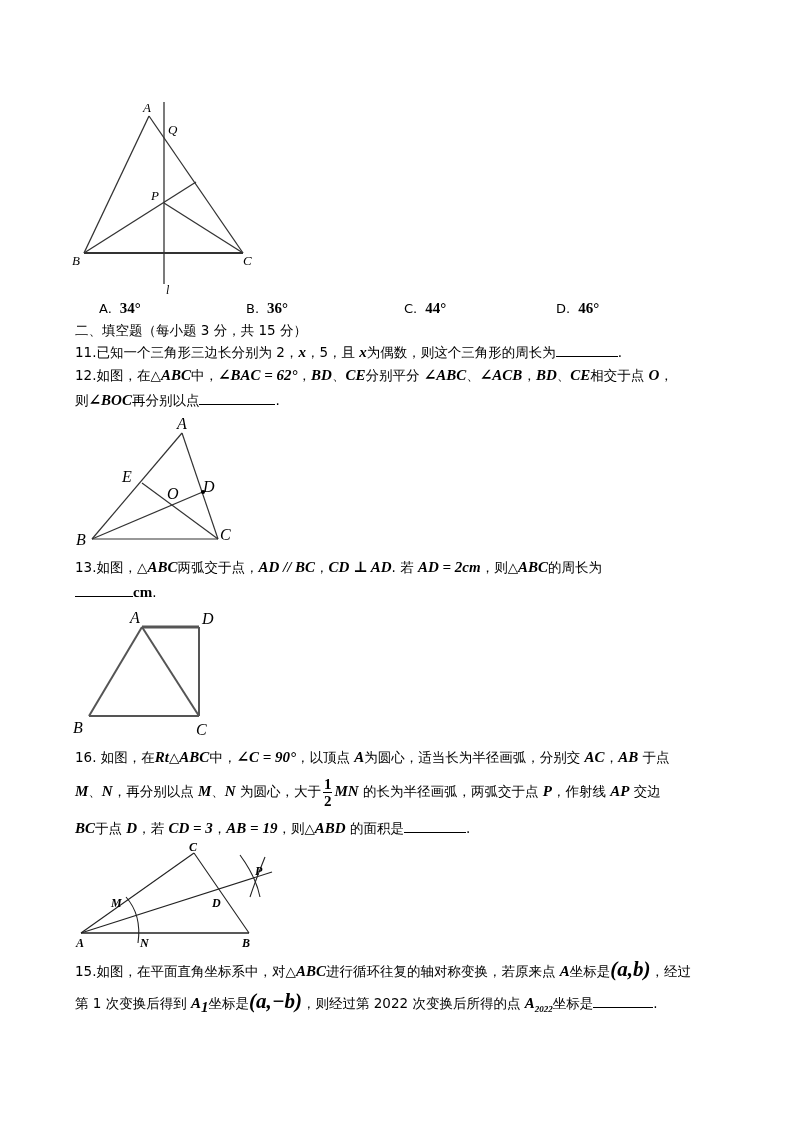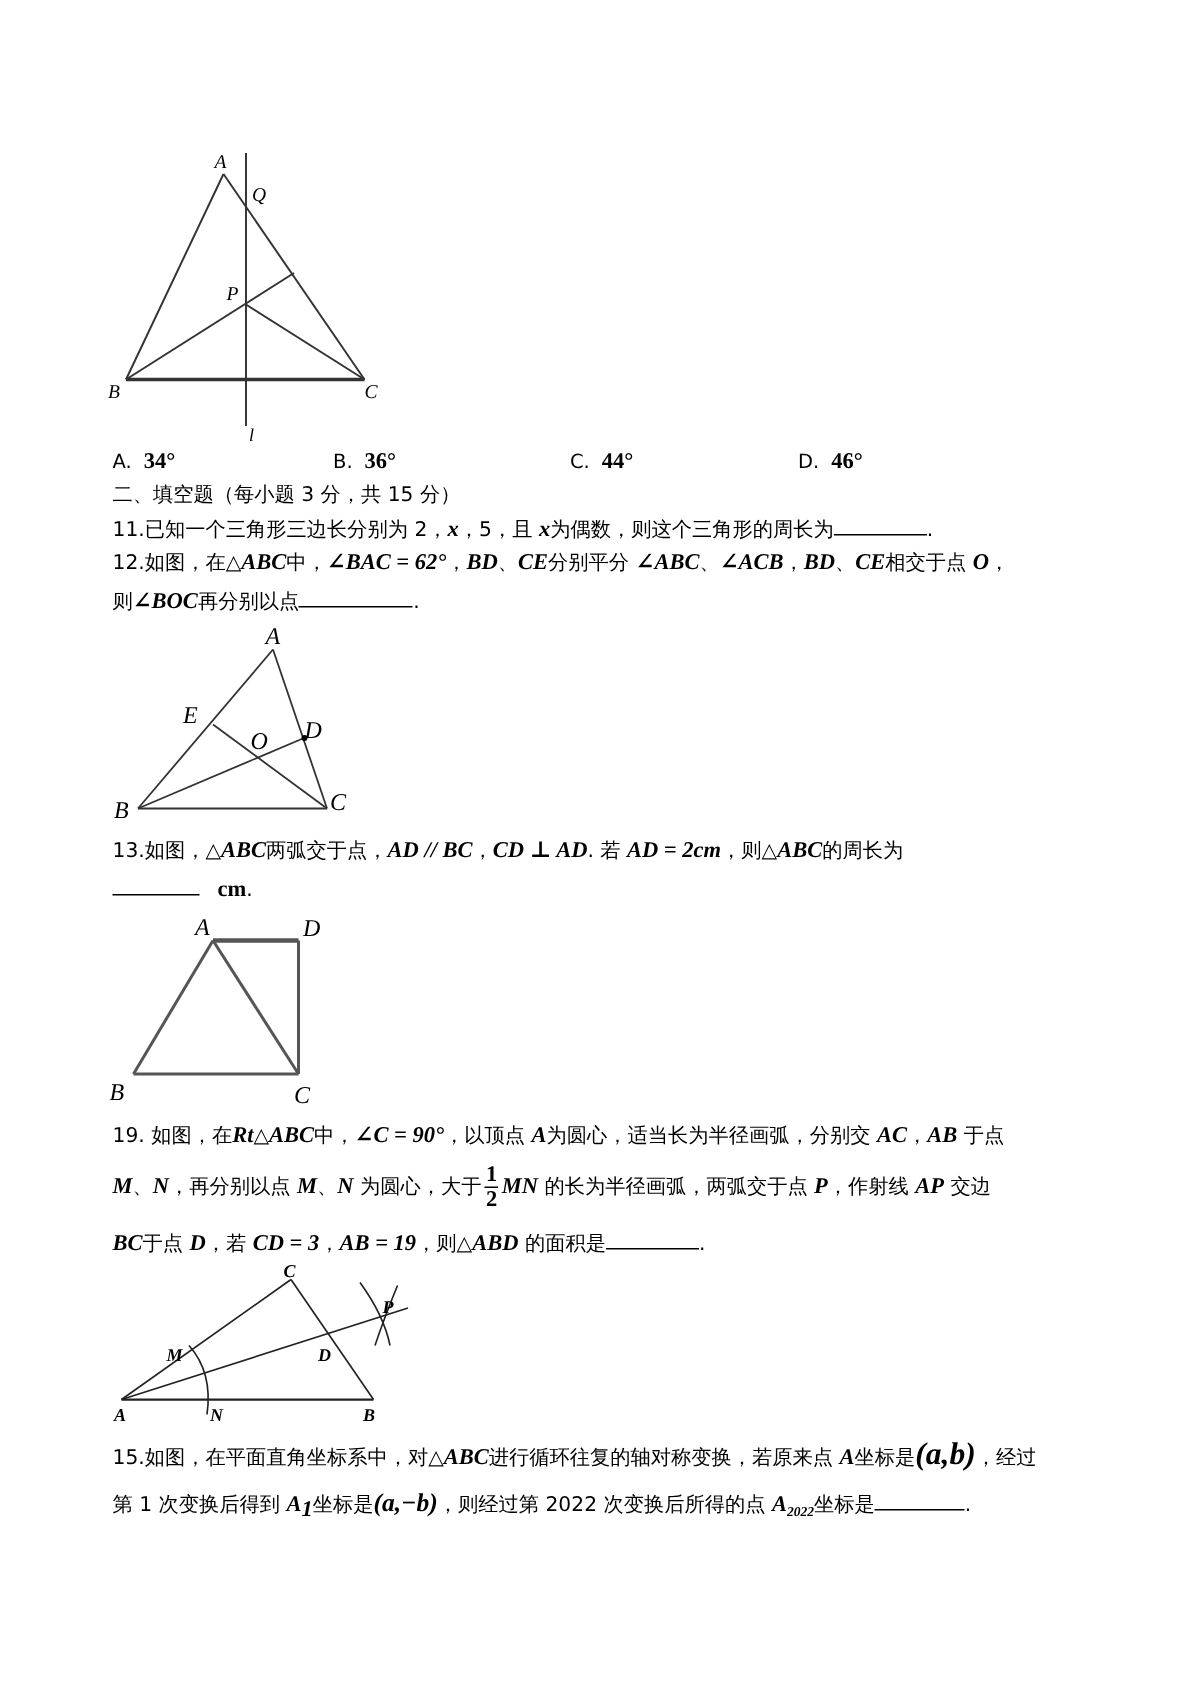--- a/index.html
+++ b/index.html
@@ -1,23 +1,23 @@
 <!DOCTYPE html>
 <html><head>
 <meta charset="utf-8">
 <style>
   html, body { margin: 0; padding: 0; background: #ffffff; }
   body { width: 794px; height: 1123px; position: relative; overflow: hidden;
          font-family: "DejaVu Sans", "Liberation Sans", sans-serif; color: #000; }
   .abs { position: absolute; }
   .line { position: absolute; left: 75px; font-size: 13.5px; line-height: 18px; white-space: nowrap; }
   .m { font-family: "Liberation Serif", "DejaVu Serif", serif; font-weight: bold; font-style: italic; font-size: 15px; }
-  .mn { font-family: "Liberation Serif", "DejaVu Serif", serif; font-weight: bold; font-size: 15px; margin-left: 12px; }
+  .mn { font-family: "Liberation Serif", "DejaVu Serif", serif; font-weight: bold; font-size: 15px; }
   .blank { display: inline-block; border-bottom: 1px solid #000; height: 14px; vertical-align: baseline; }
-  .opt { position: absolute; top: 300px; font-size: 13px; white-space: nowrap; }
+  .opt { position: absolute; top: 300px; font-size: 13px; white-space: nowrap; margin-left: 24px; }
   .opt .val { font-family: "Liberation Serif", serif; font-weight: bold; font-size: 15px; margin-left: 8px; }
   .frac { display: inline-block; vertical-align: middle; text-align: center; font-family: "Liberation Serif", serif; font-weight: bold; font-size: 15px; line-height: 16px; margin: 0 2px; }
   .frac .num { display: block; border-bottom: 1px solid #000; padding: 0 1px; }
   .frac .den { display: block; }
   svg text { font-family: "Liberation Serif", "DejaVu Serif", serif; font-style: italic; }
   sub { font-size: 9px; }
 </style>
 </head>
 <body>
 
@@ -88,21 +88,21 @@
     <line x1="82" y1="27" x2="139" y2="27" stroke-width="3"></line>
     <line x1="139" y1="27" x2="139" y2="116"></line>
   </g>
   <text x="70" y="23" font-size="16">A</text>
   <text x="142" y="24" font-size="16">D</text>
   <text x="13" y="133" font-size="16">B</text>
   <text x="136" y="135" font-size="16">C</text>
 </svg>
 
 <div class="line" style="top:748px">
-  <span>19.</span> <span>如图，在</span><span class="m">Rt</span><span>△</span><span class="m">ABC</span><span>中，</span><span class="m">∠C = 90°</span><span>，以顶点 </span><span class="m">A</span><span>为圆心，适当长为半径画弧，分别交 </span><span class="m">AC</span><span>，</span><span class="m">AB</span><span> 于点</span>
+  <span>16.</span> <span>如图，在</span><span class="m">Rt</span><span>△</span><span class="m">ABC</span><span>中，</span><span class="m">∠C = 90°</span><span>，以顶点 </span><span class="m">A</span><span>为圆心，适当长为半径画弧，分别交 </span><span class="m">AC</span><span>，</span><span class="m">AB</span><span> 于点</span>
 </div>
 <div class="line" style="top:774px; line-height:34px">
   <span class="m">M</span><span>、</span><span class="m">N</span><span>，再分别以点 </span><span class="m">M</span><span>、</span><span class="m">N</span><span> 为圆心，大于</span><span class="frac"><span class="num">1</span><span class="den">2</span></span><span class="m">MN</span><span> 的长为半径画弧，两弧交于点 </span><span class="m">P</span><span>，作射线 </span><span class="m">AP</span><span> 交边</span>
 </div>
 <div class="line" style="top:818px">
   <span class="m">BC</span><span>于点 </span><span class="m">D</span><span>，若 </span><span class="m">CD = 3</span><span>，</span><span class="m">AB = 19</span><span>，则△</span><span class="m">ABD</span><span> 的面积是</span><span class="blank" style="width:62px"></span><span>.</span>
 </div>
 
 <svg class="abs" style="left:60px;top:835px" width="230" height="120" viewBox="0 0 230 120">
   <g stroke="#222" stroke-width="1.1" fill="none">
@@ -120,14 +120,14 @@
   <text x="152" y="72" font-size="12" font-weight="bold">D</text>
   <text x="16" y="112" font-size="12" font-weight="bold">A</text>
   <text x="80" y="112" font-size="12" font-weight="bold">N</text>
   <text x="182" y="112" font-size="12" font-weight="bold">B</text>
 </svg>
 
 <div class="line" style="top:960px">
   <span>15.</span><span>如图，在平面直角坐标系中，对△</span><span class="m">ABC</span><span>进行循环往复的轴对称变换，若原来点 </span><span class="m">A</span><span>坐标是</span><span class="m" style="font-size:21px">(a,b)</span><span>，经过</span>
 </div>
 <div class="line" style="top:992px">
-  <span>第 1 次变换后得到 </span><span class="m">A</span><sub class="m">1</sub><span>坐标是</span><span class="m" style="font-size:17px">(a,−b)</span><span>，则经过第 2022 次变换后所得的点 </span><span class="m">A</span><sub class="m" style="font-size:9px">2022</sub><span>坐标是</span><span class="blank" style="width:60px"></span><span>.</span>
+  <span>第 1 次变换后得到 </span><span class="m">A</span><sub class="m">1</sub><span>坐标是</span><span class="m" style="font-size:21px">(a,−b)</span><span>，则经过第 2022 次变换后所得的点 </span><span class="m">A</span><sub class="m" style="font-size:9px">2022</sub><span>坐标是</span><span class="blank" style="width:60px"></span><span>.</span>
 </div>
 
 </body></html>

